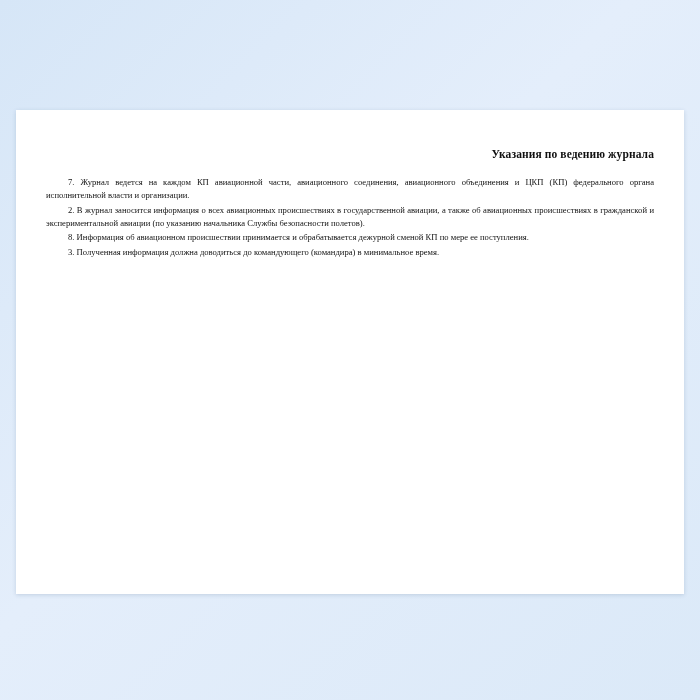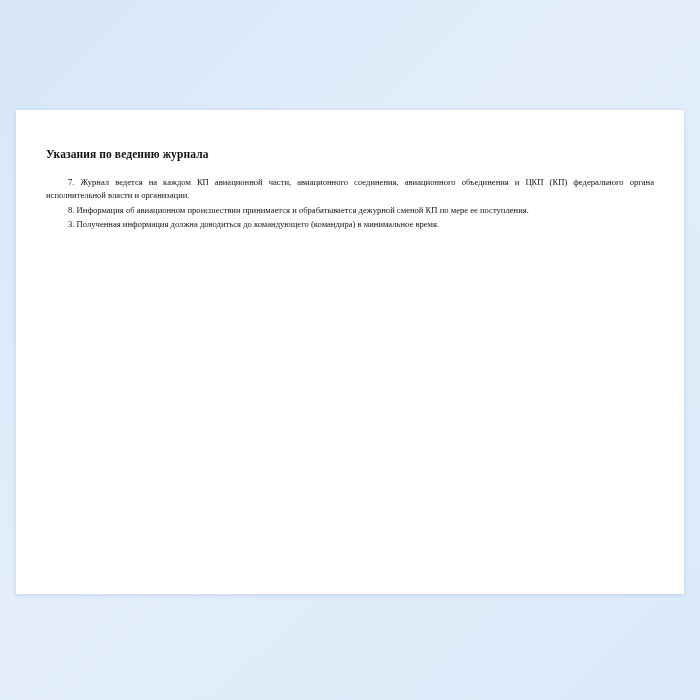--- a/index.html
+++ b/index.html
@@ -25,21 +25,21 @@
     top: 110px;
     width: 668px;
     height: 484px;
     background: #ffffff;
     box-shadow: 0 1px 4px rgba(40, 70, 110, 0.18);
   }
   .doc-inner {
     padding: 38px 30px 0 30px;
   }
   .doc-title {
-    text-align: left;
+    text-align: right;
     font-size: 11.5px;
     font-weight: bold;
     color: #101010;
     letter-spacing: 0.1px;
     margin: 0 0 16px 0;
   }
   .doc-body {
     font-size: 8.6px;
     line-height: 1.55;
     color: #121212;
@@ -53,18 +53,19 @@
 </style>
 </head>
 <body>
 
 <div id="stage">
   <div class="page-sheet">
     <div class="doc-inner">
       <div class="doc-title">Указания по ведению журнала</div>
       <div class="doc-body">
         <p class="doc-para">7. Журнал ведется на каждом КП авиационной части, авиационного соединения, авиационного объединения и ЦКП (КП) федерального органа исполнительной власти и организации.</p>
+        <p class="doc-para">2. В журнал заносится информация о всех авиационных происшествиях в государственной авиации, а также об авиационных происшествиях в гражданской и экспериментальной авиации (по указанию начальника Службы безопасности полетов).</p>
         <p class="doc-para">8. Информация об авиационном происшествии принимается и обрабатывается дежурной сменой КП по мере ее поступления.</p>
         <p class="doc-para">3. Полученная информация должна доводиться до командующего (командира) в минимальное время.</p>
       </div>
     </div>
   </div>
 </div>
 
 </body></html>

